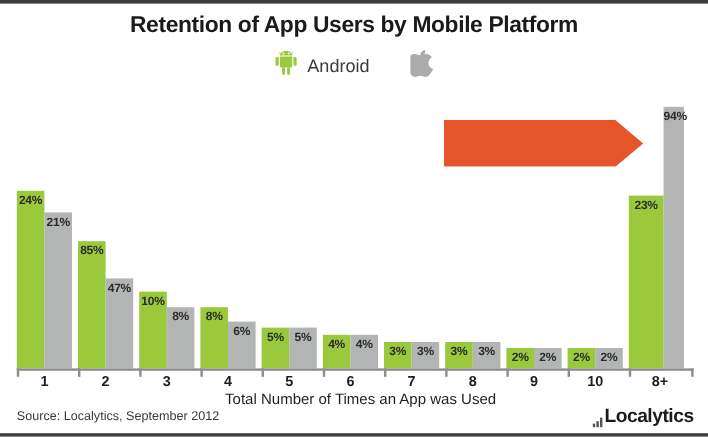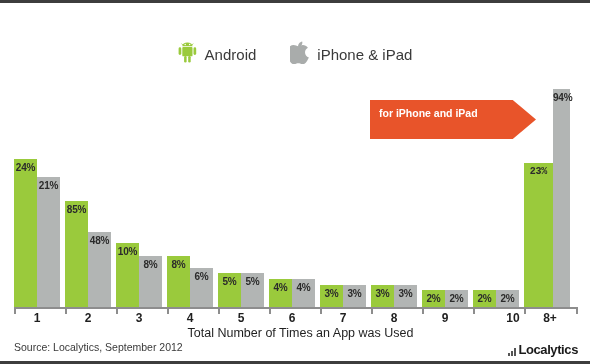--- a/index.html
+++ b/index.html
@@ -102,21 +102,21 @@
     left:14px;bottom:8px;
     font-size:10.5px;
     color:#3a3a3a;
   }
   .logo{
     position:absolute;
     right:12px;bottom:5px;
     display:flex;align-items:flex-end;gap:2px;
   }
   .logo-text{
-    font-size:13px;font-weight:bold;color:#1a1a1a;letter-spacing:-0.4px;line-height:1;
+    font-size:16px;font-weight:bold;color:#1a1a1a;letter-spacing:-0.4px;line-height:1;
   }
   .logo-bars{display:flex;align-items:flex-end;gap:1px;height:11px;}
   .logo-bars i{display:block;width:2px;background:#555;}
 
   
   .callout{
     position:absolute;
     left:370px;top:97px;
     width:166px;height:39px;
   }
@@ -132,20 +132,21 @@
     font-weight:bold;
     color:#ffffff;
     line-height:1.35;
   }
 </style>
 </head>
 <body>
 
 <div id="frame">
 
+  <div class="title">Retention of App Users by Mobile Platform</div>
 
   <div class="legend">
     <div class="legend-item">
       <span>
         <svg width="19" height="21" viewBox="0 0 19 21" aria-hidden="true">
           <g fill="#9aca3c">
             <path d="M4.3 4.2 C4.3 2.0 6.5 0.4 9.4 0.4 C12.3 0.4 14.5 2.0 14.5 4.2 Z"></path>
             <circle cx="7.2" cy="2.6" r="0.75" fill="#ffffff"></circle>
             <circle cx="11.6" cy="2.6" r="0.75" fill="#ffffff"></circle>
             <rect x="4.3" y="5.1" width="10.2" height="9.2" rx="0.9"></rect>
@@ -162,41 +163,40 @@
     </div>
     <div class="legend-item">
       <span>
         <svg width="19" height="23" viewBox="0 0 19 23" aria-hidden="true">
           <g fill="#a9acab">
             <path d="M12.2 0.6 C11.0 0.8 9.7 1.6 9.0 2.6 C8.4 3.5 7.9 4.8 8.1 6.0 C9.4 6.1 10.7 5.3 11.5 4.3 C12.2 3.3 12.6 2.0 12.2 0.6 Z"></path>
             <path d="M15.9 16.6 C15.3 17.9 15.0 18.5 14.2 19.7 C13.1 21.3 11.6 23.3 9.7 23.3 C8.0 23.3 7.6 22.2 5.3 22.2 C3.1 22.3 2.6 23.3 0.9 23.3 C-1.0 23.3 -2.4 21.5 -3.5 19.9 C-6.6 15.4 -6.9 10.1 -5.0 7.3 C-3.6 5.3 -1.5 4.1 0.5 4.1 C2.5 4.1 3.8 5.2 5.3 5.2 C6.7 5.2 7.6 4.1 9.9 4.1 C11.7 4.1 13.6 5.1 14.9 6.8 C10.6 9.1 11.3 15.2 15.9 16.6 Z" transform="translate(3.0,0)"></path>
           </g>
         </svg>
       </span>
-      <span class="legend-label">iPhone &amp; iPad</span>
     </div>
   </div>
 
   <div class="plot">
 
     <div class="group" style="left:0px;width:46px;justify-content:center;">
       <div class="bar green" style="width:23px;height:64.0%;">
         <span class="vlabel">24%</span>
       </div>
       <div class="bar gray" style="width:23px;height:56.0%;">
         <span class="vlabel">21%</span>
       </div>
     </div>
 
     <div class="group" style="left:51px;width:46px;">
       <div class="bar green" style="width:23px;height:45.5%;">
         <span class="vlabel">85%</span>
       </div>
       <div class="bar gray" style="width:23px;height:32.5%;">
-        <span class="vlabel">48%</span>
+        <span class="vlabel">47%</span>
       </div>
     </div>
 
     <div class="group" style="left:102px;width:46px;">
       <div class="bar green" style="width:23px;height:27.5%;">
         <span class="vlabel">10%</span>
       </div>
       <div class="bar gray" style="width:23px;height:22.0%;">
         <span class="vlabel">8%</span>
       </div>
@@ -259,34 +259,33 @@
     <div class="group" style="left:459px;width:46px;">
       <div class="bar green" style="width:23px;height:7.2%;">
         <span class="vlabel">2%</span>
       </div>
       <div class="bar gray" style="width:23px;height:7.2%;">
         <span class="vlabel">2%</span>
       </div>
     </div>
 
     <div class="group" style="left:510px;width:46px;">
-      <div class="bar green" style="width:39px;height:62.0%;font-family:Liberation Mono, monospace;">
+      <div class="bar green" style="width:39px;height:62.0%;">
         <span class="vlabel">23%</span>
       </div>
       <div class="bar gray" style="width:23px;height:94.0%;">
         <span class="vlabel">94%</span>
       </div>
     </div>
 
   </div>
 
   <div class="callout">
     <div class="callout-body"></div>
     <div class="callout-text">
-      <div>for iPhone and iPad</div>
     </div>
   </div>
 
   <div class="axis"></div>
 
   <div class="tick" style="left:14px;"></div>
   <div class="tick" style="left:65px;"></div>
   <div class="tick" style="left:116px;"></div>
   <div class="tick" style="left:167px;"></div>
   <div class="tick" style="left:218px;"></div>
@@ -300,21 +299,21 @@
 
   <div class="xlab" style="left:14px;width:46px;">1</div>
   <div class="xlab" style="left:65px;width:46px;">2</div>
   <div class="xlab" style="left:116px;width:46px;">3</div>
   <div class="xlab" style="left:167px;width:46px;">4</div>
   <div class="xlab" style="left:218px;width:46px;">5</div>
   <div class="xlab" style="left:269px;width:46px;">6</div>
   <div class="xlab" style="left:320px;width:46px;">7</div>
   <div class="xlab" style="left:371px;width:46px;">8</div>
   <div class="xlab" style="left:422px;width:46px;">9</div>
-  <div class="xlab" style="left:490px;width:46px;">10</div>
+  <div class="xlab" style="left:473px;width:46px;">10</div>
   <div class="xlab" style="left:524px;width:52px;">8+</div>
 
   <div class="xaxis-title">Total Number of Times an App was Used</div>
 
   <div class="source">Source: Localytics, September 2012</div>
 
   <div class="logo">
     <span class="logo-bars">
       <i style="height:3px;"></i>
         <i style="height:5px;"></i>

